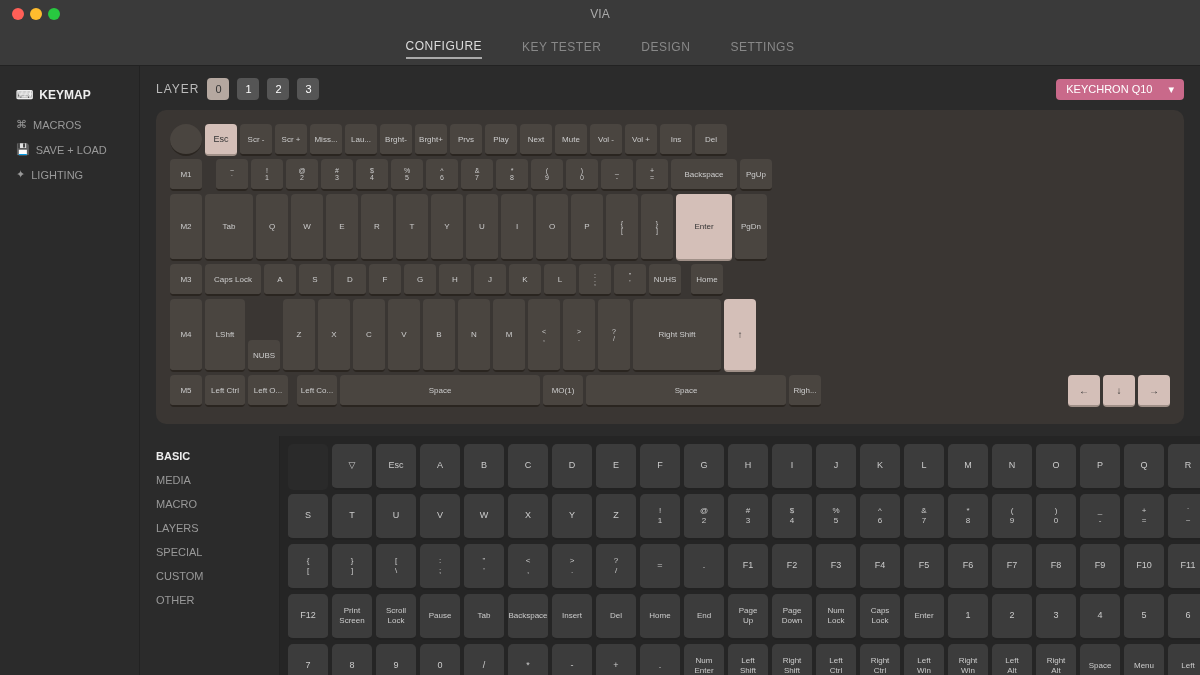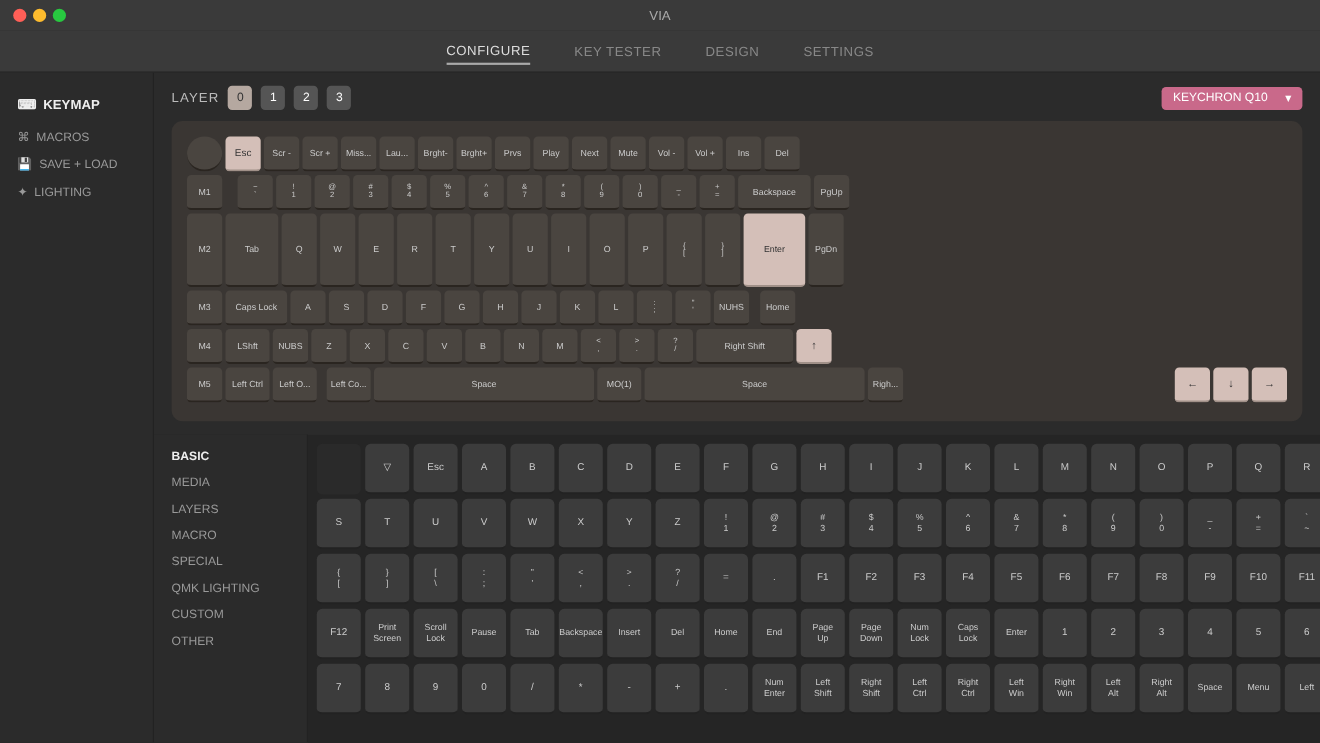--- a/index.html
+++ b/index.html
@@ -389,21 +389,21 @@
           <div class="key w1" style="font-size:7px;">:<br>;</div>
           <div class="key w1" style="font-size:7px;">"<br>'</div>
           <div class="key w1" style="font-size:8px;">NUHS</div>
           <div style="width:4px;flex-shrink:0;"></div>
           <div class="key w1" style="font-size:8px;">Home</div>
         </div>
 
         <div class="kb-row">
           <div class="key w1" style="font-size:8px;">M4</div>
           <div class="key w1_25" style="font-size:8px;">LShft</div>
-          <div class="key w1" style="font-size:8px;">NUBS</div>
+          <div class="key w1" style="font-size:8px;margin-top:41px;">NUBS</div>
           <div class="key w1">Z</div>
           <div class="key w1">X</div>
           <div class="key w1">C</div>
           <div class="key w1">V</div>
           <div class="key w1">B</div>
           <div class="key w1">N</div>
           <div class="key w1">M</div>
           <div class="key w1" style="font-size:7px;">&lt;<br>,</div>
           <div class="key w1" style="font-size:7px;">&gt;<br>.</div>
           <div class="key w1" style="font-size:7px;">?<br>/</div>
@@ -427,24 +427,23 @@
           <div class="key w1 highlight" style="font-size:10px;">↓</div>
           <div class="key w1 highlight" style="font-size:10px;">→</div>
         </div>
       </div>
     </div>
 
     <div class="bottom-panel">
       <div class="bottom-sidebar">
         <div class="bottom-nav-item active">BASIC</div>
         <div class="bottom-nav-item">MEDIA</div>
+        <div class="bottom-nav-item">MACRO</div>
         <div class="bottom-nav-item">LAYERS</div>
-        <div class="bottom-nav-item">MACRO</div>
         <div class="bottom-nav-item">SPECIAL</div>
-        <div class="bottom-nav-item">QMK LIGHTING</div>
         <div class="bottom-nav-item">CUSTOM</div>
         <div class="bottom-nav-item">OTHER</div>
       </div>
       <div class="key-grid-area">
 
         <div class="grid-row">
           <div class="grid-key-item narrow" style="background:#2a2a2a;border:none;"></div>
           <div class="grid-key-item narrow">▽</div>
           <div class="grid-key-item narrow">Esc</div>
           <div class="grid-key-item narrow">A</div>

